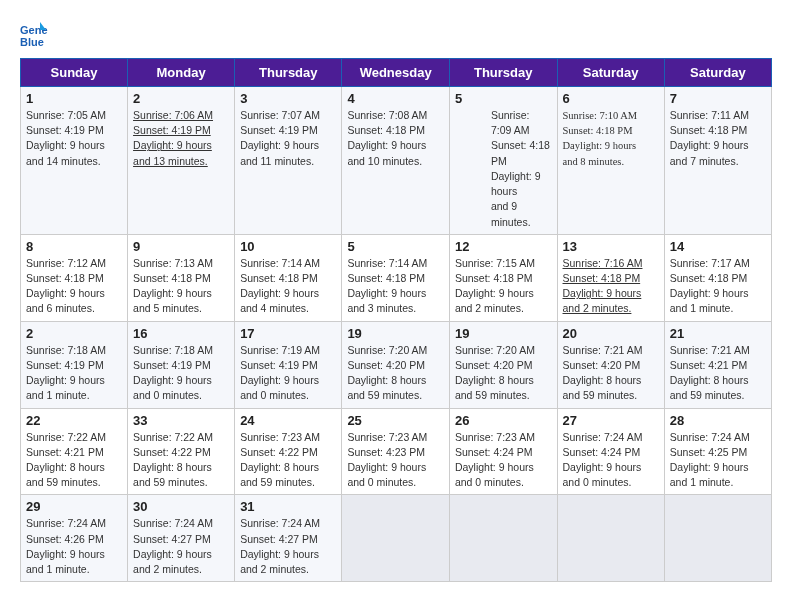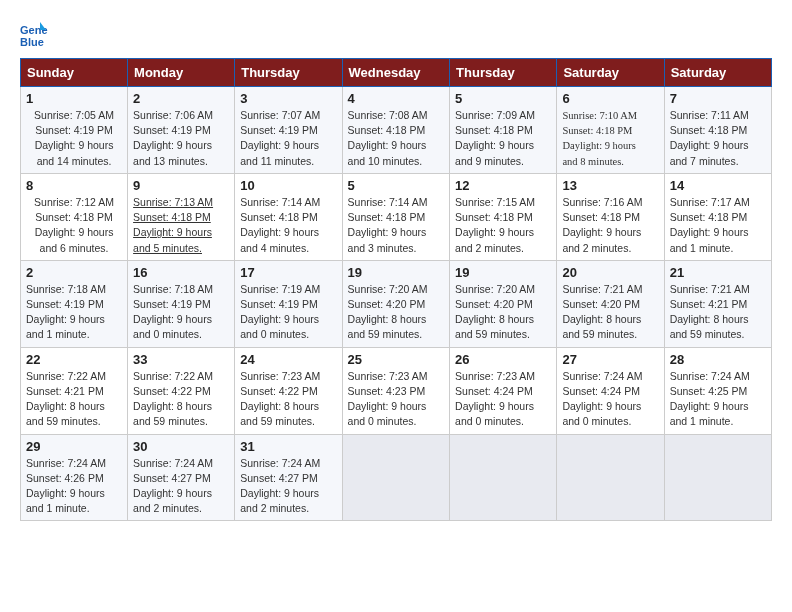--- a/index.html
+++ b/index.html
@@ -36,23 +36,23 @@
     .location {
       font-size: 14px;
       color: #555;
     }
     table {
       width: 100%;
       border-collapse: collapse;
       font-size: 10.5px;
     }
     thead tr th {
-      background: #7f1d1d;
+      background: #4c1d95;
       color: #fff;
-      text-align: left;
+      text-align: center;
       padding: 6px 6px;
       font-size: 13px;
       font-weight: bold;
       border: 1px solid #1a5fb4;
     }
     tbody tr td {
       border: 1px solid #ccc;
       vertical-align: top;
       padding: 4px 5px;
       width: 108px;
@@ -111,49 +111,49 @@
         <th>Wednesday</th>
         <th>Thursday</th>
         <th>Saturday</th>
         <th>Saturday</th>
       </tr>
   </thead>
   <tbody id="calendar-body">
   <tr>
         <td>
           <span class="day-num">1</span>
-          <div class="day-info" style="white-space: pre-line; text-align: center;">Sunrise: 7:05 AM
+          <div class="day-info" style="white-space: pre-line;">Sunrise: 7:05 AM
 Sunset: 4:19 PM
 Daylight: 9 hours
 and 14 minutes.</div>
         </td>
         <td>
           <span class="day-num">2</span>
-          <div class="day-info" style="white-space: pre-line;">Sunrise: 7:06 AM
+          <div class="day-info" style="white-space: pre-line; text-decoration: underline;">Sunrise: 7:06 AM
 Sunset: 4:19 PM
 Daylight: 9 hours
 and 13 minutes.</div>
         </td>
         <td>
           <span class="day-num">3</span>
           <div class="day-info" style="white-space: pre-line;">Sunrise: 7:07 AM
 Sunset: 4:19 PM
 Daylight: 9 hours
 and 11 minutes.</div>
         </td>
         <td>
           <span class="day-num">4</span>
           <div class="day-info" style="white-space: pre-line;">Sunrise: 7:08 AM
 Sunset: 4:18 PM
 Daylight: 9 hours
 and 10 minutes.</div>
         </td>
         <td>
           <span class="day-num">5</span>
-          <div class="day-info" style="white-space: pre-line;">Sunrise: 7:09 AM
+          <div class="day-info" style="white-space: pre-line; margin-left: 36px;">Sunrise: 7:09 AM
 Sunset: 4:18 PM
 Daylight: 9 hours
 and 9 minutes.</div>
         </td>
         <td>
           <span class="day-num">6</span>
           <div class="day-info" style="white-space: pre-line; font-family: Liberation Serif, serif;">Sunrise: 7:10 AM
 Sunset: 4:18 PM
 Daylight: 9 hours
 and 8 minutes.</div>
@@ -162,28 +162,28 @@
           <span class="day-num">7</span>
           <div class="day-info" style="white-space: pre-line;">Sunrise: 7:11 AM
 Sunset: 4:18 PM
 Daylight: 9 hours
 and 7 minutes.</div>
         </td>
       </tr>
       <tr>
         <td>
           <span class="day-num">8</span>
-          <div class="day-info" style="white-space: pre-line; text-align: center;">Sunrise: 7:12 AM
+          <div class="day-info" style="white-space: pre-line;">Sunrise: 7:12 AM
 Sunset: 4:18 PM
 Daylight: 9 hours
 and 6 minutes.</div>
         </td>
         <td>
           <span class="day-num">9</span>
-          <div class="day-info" style="white-space: pre-line; text-decoration: underline;">Sunrise: 7:13 AM
+          <div class="day-info" style="white-space: pre-line;">Sunrise: 7:13 AM
 Sunset: 4:18 PM
 Daylight: 9 hours
 and 5 minutes.</div>
         </td>
         <td>
           <span class="day-num">10</span>
           <div class="day-info" style="white-space: pre-line;">Sunrise: 7:14 AM
 Sunset: 4:18 PM
 Daylight: 9 hours
 and 4 minutes.</div>
@@ -197,21 +197,21 @@
         </td>
         <td>
           <span class="day-num">12</span>
           <div class="day-info" style="white-space: pre-line;">Sunrise: 7:15 AM
 Sunset: 4:18 PM
 Daylight: 9 hours
 and 2 minutes.</div>
         </td>
         <td>
           <span class="day-num">13</span>
-          <div class="day-info" style="white-space: pre-line;">Sunrise: 7:16 AM
+          <div class="day-info" style="white-space: pre-line; text-decoration: underline;">Sunrise: 7:16 AM
 Sunset: 4:18 PM
 Daylight: 9 hours
 and 2 minutes.</div>
         </td>
         <td>
           <span class="day-num">14</span>
           <div class="day-info" style="white-space: pre-line;">Sunrise: 7:17 AM
 Sunset: 4:18 PM
 Daylight: 9 hours
 and 1 minute.</div>

